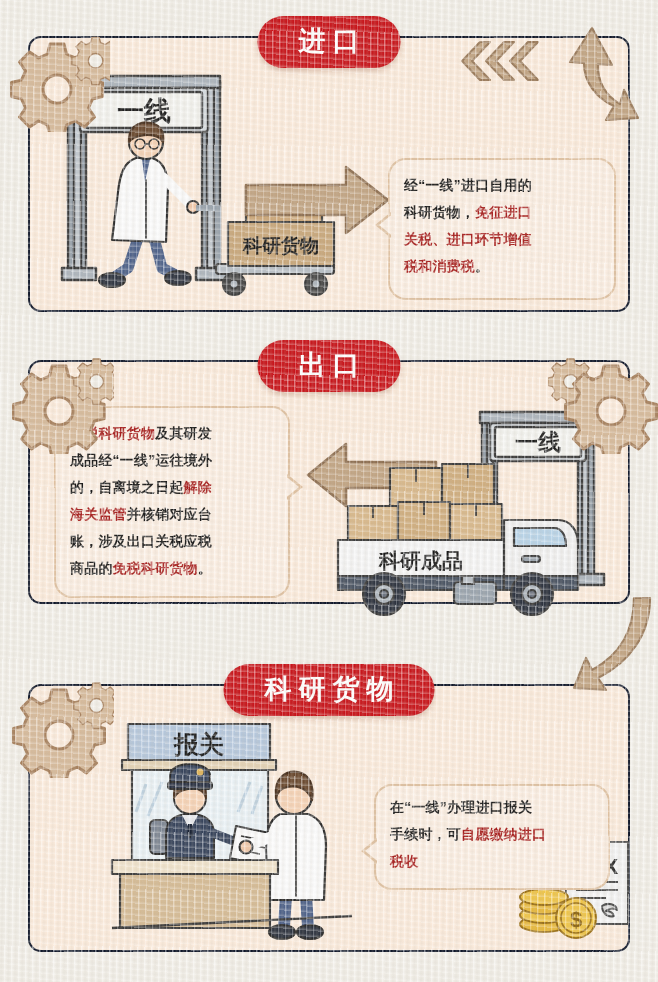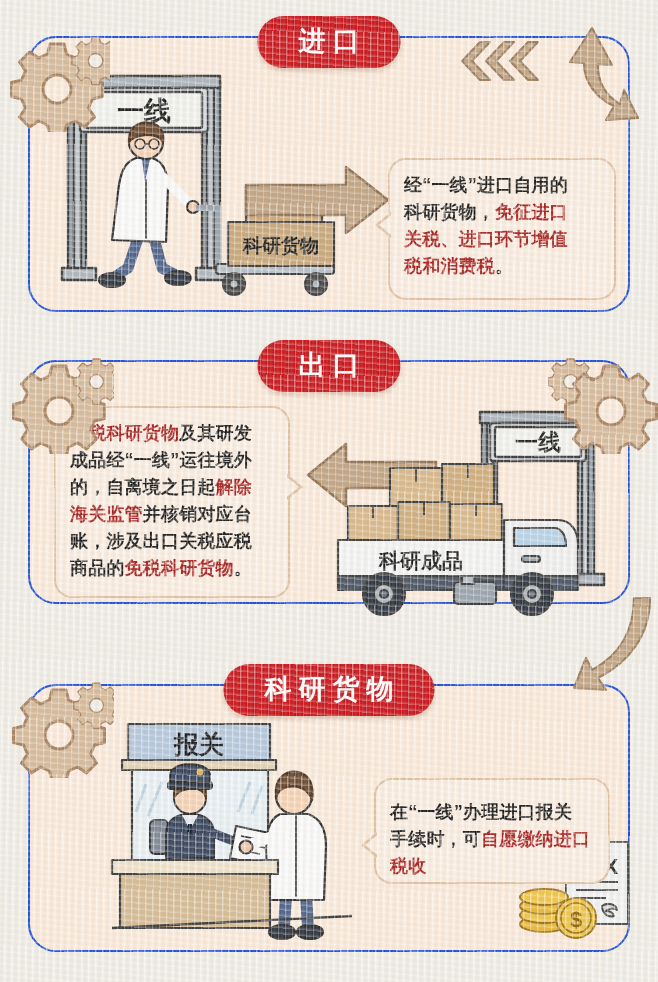--- a/index.html
+++ b/index.html
@@ -28,22 +28,22 @@
       repeating-linear-gradient(5deg, rgba(255,255,255,0.35) 0px, rgba(0,0,0,0.018) 3px, rgba(255,255,255,0) 6px);
     opacity: .85;
     z-index: 40;
   }
 
   .panel {
     position: absolute;
     left: 28px;
     width: 602px;
     background: #FBEBDC;
-    border: 2px solid #1d4ed8;
-    border-radius: 28px;
+    border: 2px solid #0f172a;
+    border-radius: 13px;
     box-sizing: border-box;
   }
   #panel-1 { top: 36px;  height: 276px; }
   #panel-2 { top: 360px; height: 244px; }
   #panel-3 { top: 684px; height: 268px; }
 
   .badge {
     position: absolute;
     top: -22px;
     left: 50%;
@@ -64,21 +64,21 @@
   
   .bubble {
     position: absolute;
     background: #FBEEE2;
     border: 2px solid #E0C2A2;
     border-radius: 18px;
     box-sizing: border-box;
     z-index: 12;
   }
   .bubble-text {
-    font-size: 18px;
+    font-size: 14px;
     line-height: 27px;
     font-weight: bold;
     color: #1B1B1B;
     letter-spacing: .2px;
     white-space: pre-wrap;
   }
   .hl { color: #A8201F; }
   
   .tail-left::before,
   .tail-left::after {
@@ -368,21 +368,21 @@
                  C208 72 196 68 184 72 C179 74 177 77 176 82 Z" fill="#6B4A30" stroke="#4A3220"></path>
       </g>
 
       <g stroke="#3A3A3A" stroke-width="2.2" stroke-linejoin="round">
         <path d="M12 144 L178 144 L178 158 L12 158 Z" fill="#F0E3CC"></path>
         <path d="M20 158 L170 158 L170 212 L20 212 Z" fill="#D6BC96"></path>
       </g>
       <path d="M12 212 L252 200" stroke="#3A3A3A" stroke-width="2.4" fill="none"></path>
     </svg>
 
-    <div class="bubble tail-left" style="left:344px; top:92px; width:236px; height:106px; padding:19px 14px;">
+    <div class="bubble tail-left" style="left:344px; top:98px; width:236px; height:106px; padding:8px 14px;">
       <div class="bubble-text">在“一线”办理进口报关<br>手续时，可<span class="hl">自愿缴纳进口<br>税收</span></div>
     </div>
 
     <svg class="art" style="left:486px; top:152px;" width="120" height="104" viewBox="0 0 120 104">
       <g stroke="#4A4A4A" stroke-width="2" stroke-linejoin="round">
         <rect x="50" y="4" width="62" height="82" fill="#F2F2F2"></rect>
         <path d="M60 44 L102 44 M60 52 L102 52 M60 60 L90 60" stroke-width="2" fill="none"></path>
         <path d="M86 68 C92 64 100 66 101 72 C98 70 93 70 90 73 C94 73 97 75 98 78
                  C92 80 86 75 86 68 Z" fill="#D8D8D8"></path>
       </g>

